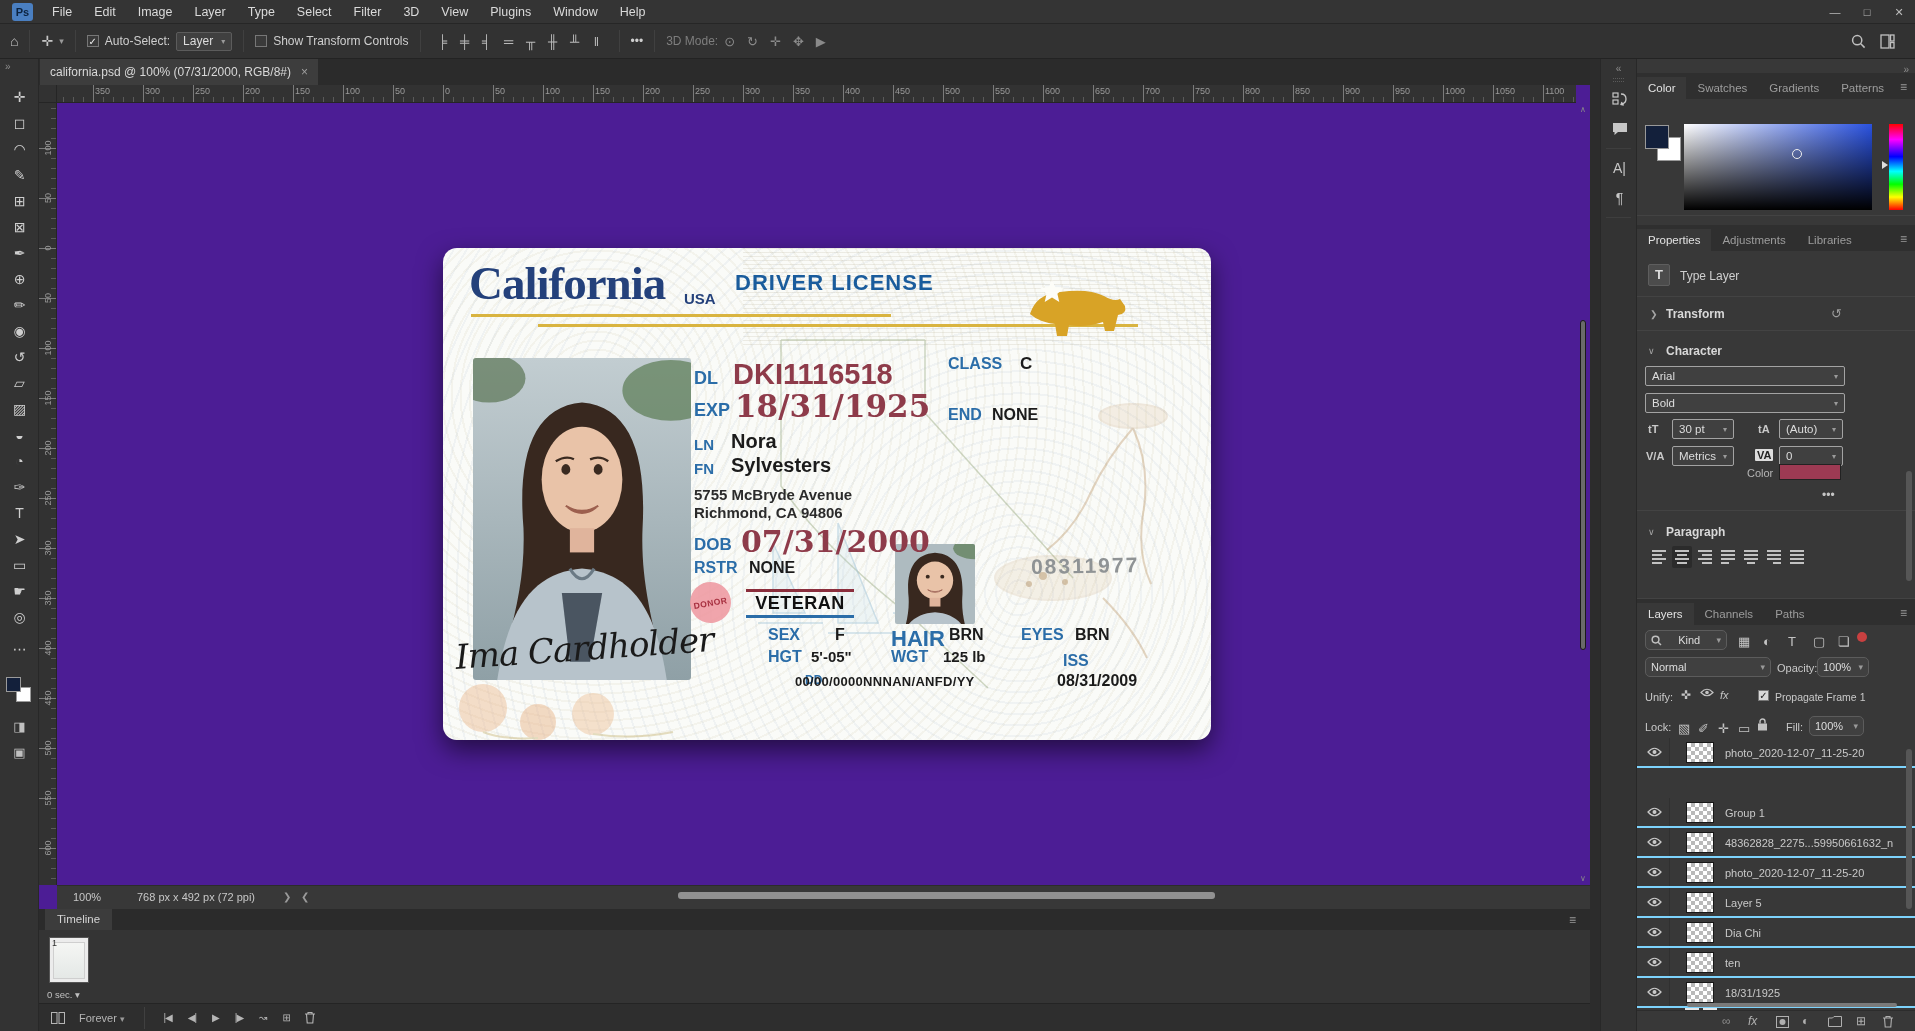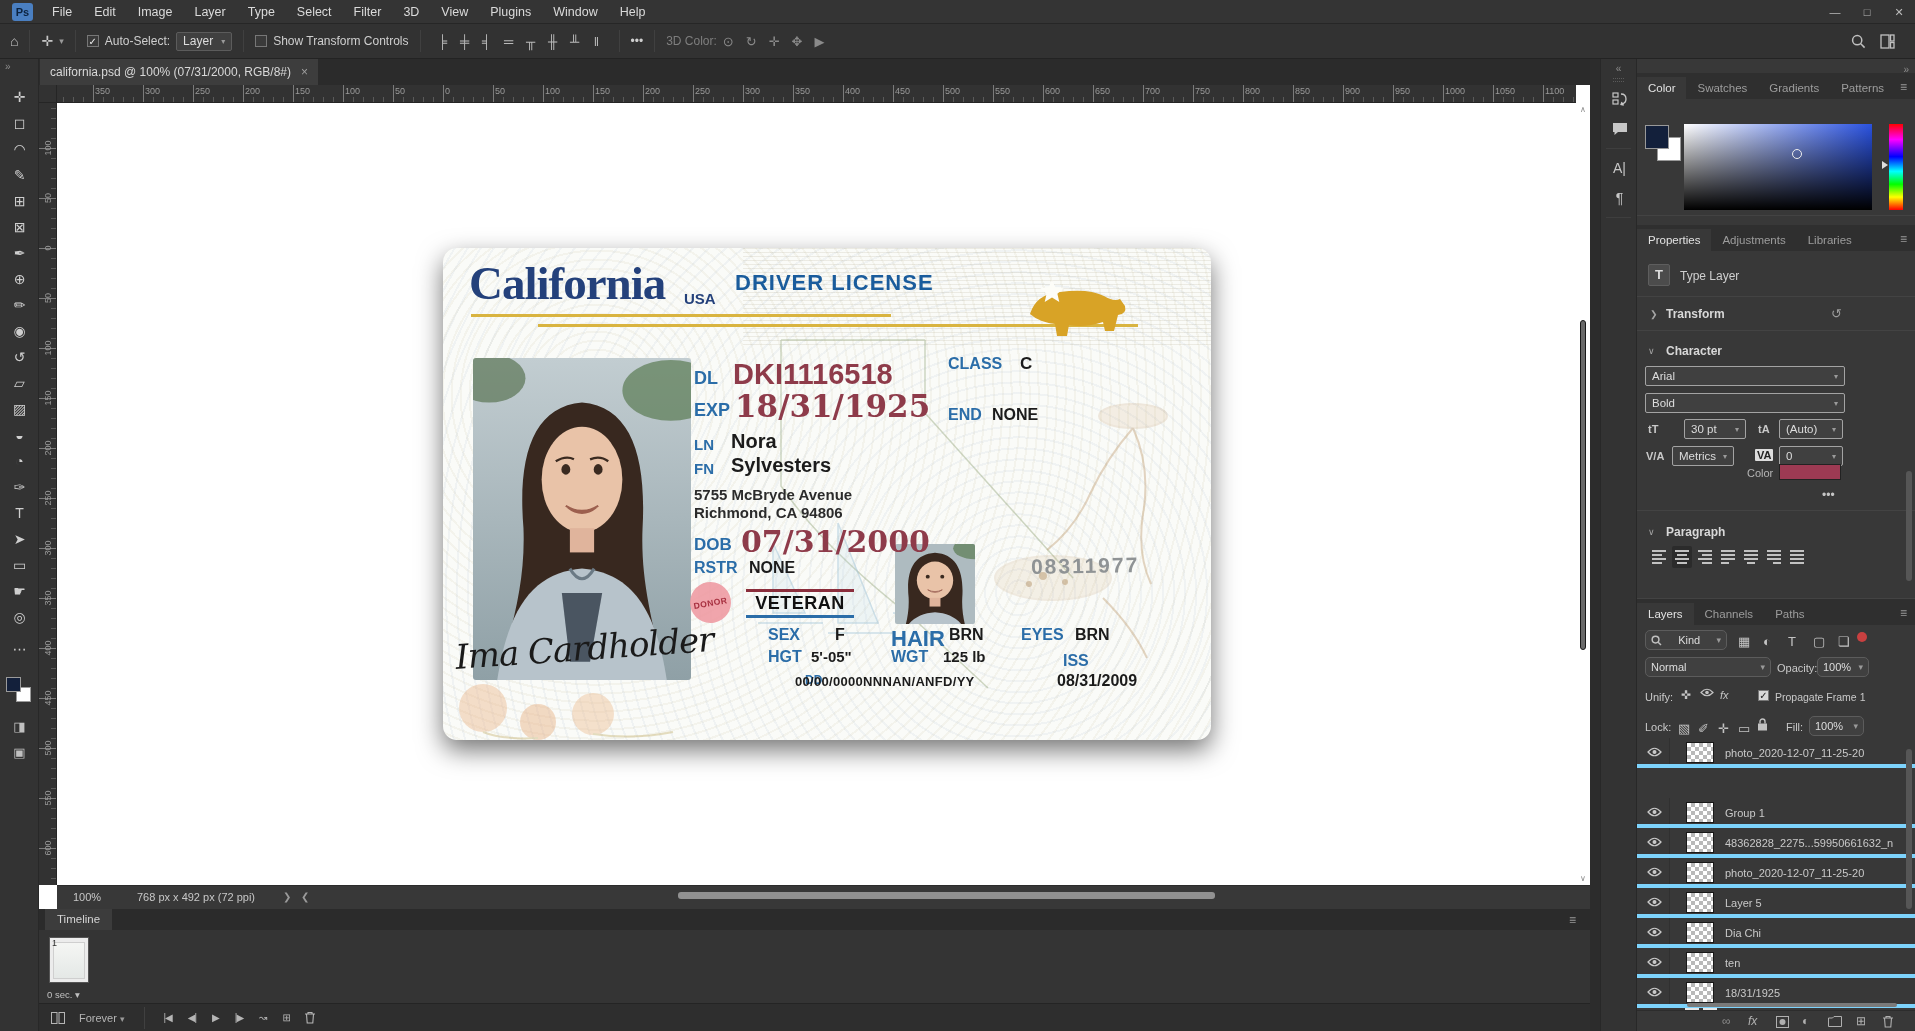--- a/index.html
+++ b/index.html
@@ -36,21 +36,21 @@
   #tb-fg { position:absolute; left:0; top:0; width:15px; height:15px; border:1px solid #9a9a9a; z-index:2; }
   #tb-bg { position:absolute; left:10px; top:10px; width:15px; height:15px; border:1px solid #9a9a9a; background:#fff; }
   .tool-small { position:absolute; left:0; width:39px; text-align:center; color:#c0c0c0; font-size:13px; }
 
   
   #tabbar { position:absolute; left:39px; top:59px; width:1551px; height:26px; background:#2b2b2b; }
   #doc-tab { position:absolute; left:1px; top:0; height:26px; background:#3d3d3d; color:#d8d8d8; font-size:12px; display:flex; align-items:center; padding:0 10px; gap:10px; }
   #doc-tab .close { color:#9f9f9f; font-size:12px; }
 
   
-  #canvas { position:absolute; left:39px; top:85px; width:1551px; height:824px; background:#ffffff; }
+  #canvas { position:absolute; left:39px; top:85px; width:1551px; height:824px; background:#4c1d95; }
   #ruler-corner { position:absolute; left:0; top:0; width:18px; height:18px; background:#323232; border-right:1px solid #252525; border-bottom:1px solid #252525; }
   #ruler-top { position:absolute; left:18px; top:0; right:14px; height:18px; background:#323232; border-bottom:1px solid #252525; overflow:hidden;
      background-image:linear-gradient(90deg,#7b7b7b 1px,transparent 1px),linear-gradient(90deg,#5a5a5a 1px,transparent 1px);
      background-size:50px 100%,10px 6px; background-repeat:repeat-x; background-position:36px 0,6px 12px; }
   #ruler-top .rlabel { position:absolute; top:1px; transform:translateX(2px); font-size:9px; color:#9a9a9a; }
   #ruler-left { position:absolute; left:0; top:18px; width:18px; bottom:24px; background:#323232; border-right:1px solid #252525; overflow:hidden;
      background-image:linear-gradient(#7b7b7b 1px,transparent 1px),linear-gradient(#5a5a5a 1px,transparent 1px);
      background-size:100% 50px,6px 10px; background-repeat:repeat-y; background-position:0 45px,12px 5px; }
   #ruler-left .rlabel { position:absolute; left:1px; transform:rotate(-90deg); transform-origin:center; width:16px; text-align:center; font-size:9px; color:#9a9a9a; }
   #vscroll { position:absolute; right:2px; top:20px; bottom:26px; width:10px; }
@@ -142,21 +142,21 @@
   .pal-jleft i, .pal-jcenter i, .pal-jright i { width:100%; } .pal-jleft i:last-child { width:60%; }
   .pal-jcenter { align-items:center; } .pal-jcenter i:last-child { width:60%; }
   .pal-jright { align-items:flex-end; } .pal-jright i:last-child { width:60%; }
   .pal-jall i { width:100%; }
   .pscroll { position:absolute; right:3px; width:6px; background:#565656; border-radius:3px; }
 
   
   .lrow-label { font-size:11px; color:#c9c9c9; }
   .small-dd { position:absolute; background:#404040; border:1px solid #5c5c5c; border-radius:5px; height:20px; font-size:11px; color:#ddd; display:flex; align-items:center; padding:0 5px; justify-content:space-between; gap:4px; }
   .flt-ico { position:absolute; top:4px; color:#c3c3c3; font-size:13px; }
-  .layer-row { position:absolute; left:0; width:278px; height:30px; border-bottom:4px solid #7dd3fc; }
+  .layer-row { position:absolute; left:0; width:278px; height:30px; border-bottom:2px solid #7dd3fc; }
   .eye { position:absolute; left:10px; top:9px; }
   .lr-div { position:absolute; left:32px; top:0; bottom:0; width:1px; background:#303030; }
   .thumb { position:absolute; left:49px; top:4px; width:28px; height:21px; border:1px solid #191919;
     background-image:linear-gradient(45deg,#b9b9b9 25%,transparent 25%,transparent 75%,#b9b9b9 75%),linear-gradient(45deg,#b9b9b9 25%,#fff 25%,#fff 75%,#b9b9b9 75%); background-size:8px 8px; background-position:0 0,4px 4px; background-color:#fff; }
   .layer-name { position:absolute; left:88px; top:9px; }
   #layers-bottom { position:absolute; left:0; bottom:0; width:278px; height:21px; background:#383838; border-top:1px solid #2c2c2c; }
   .lb-ico { position:absolute; top:3px; color:#b0b0b0; font-size:12px; }
 
   svg { display:block; }
 </style>
@@ -212,21 +212,21 @@
         <span class="align-glyph">╡</span>
         <span class="align-glyph">═</span>
         <span class="align-glyph">╥</span>
         <span class="align-glyph">╫</span>
         <span class="align-glyph">╨</span>
         <span class="align-glyph">‖</span>
       </div>
     <span class="sep"></span>
     <span>•••</span>
     <span class="sep"></span>
-    <span class="dim">3D Color:</span>
+    <span class="dim">3D Mode:</span>
     <div style="display:flex; gap:12px; color:#8a8a8a;">
 
     <span style="font-size:13px;">⊙</span>
         <span style="font-size:13px;">↻</span>
         <span style="font-size:13px;">✛</span>
         <span style="font-size:13px;">✥</span>
         <span style="font-size:13px;">▶</span>
       </div>
     <div id="ob-right">
       <svg width="15" height="15" viewBox="0 0 15 15">
@@ -580,21 +580,21 @@
       <span class="sec-head" style="left:29px; top:128px;">Character</span>
       <div class="fdd" style="left:8px; top:150px; width:200px;">
         <span>Arial</span>
           <span class="ob-caret">▾</span>
       </div>
       <div class="fdd" style="left:8px; top:177px; width:200px;">
         <span>Bold</span>
           <span class="ob-caret">▾</span>
       </div>
       <span class="glyph-ico" style="left:11px; top:207px;">tT</span>
-      <div class="fdd" style="left:35px; top:203px; width:62px;margin-left:12px;">
+      <div class="fdd" style="left:35px; top:203px; width:62px;">
         <span>30 pt</span>
           <span class="ob-caret">▾</span>
       </div>
       <span class="glyph-ico" style="left:121px; top:207px;">tA</span>
       <div class="fdd" style="left:142px; top:203px; width:64px;">
         <span>(Auto)</span>
           <span class="ob-caret">▾</span>
       </div>
       <span class="glyph-ico" style="left:9px; top:234px;">V/A</span>
       <div class="fdd" style="left:35px; top:230px; width:62px;">

